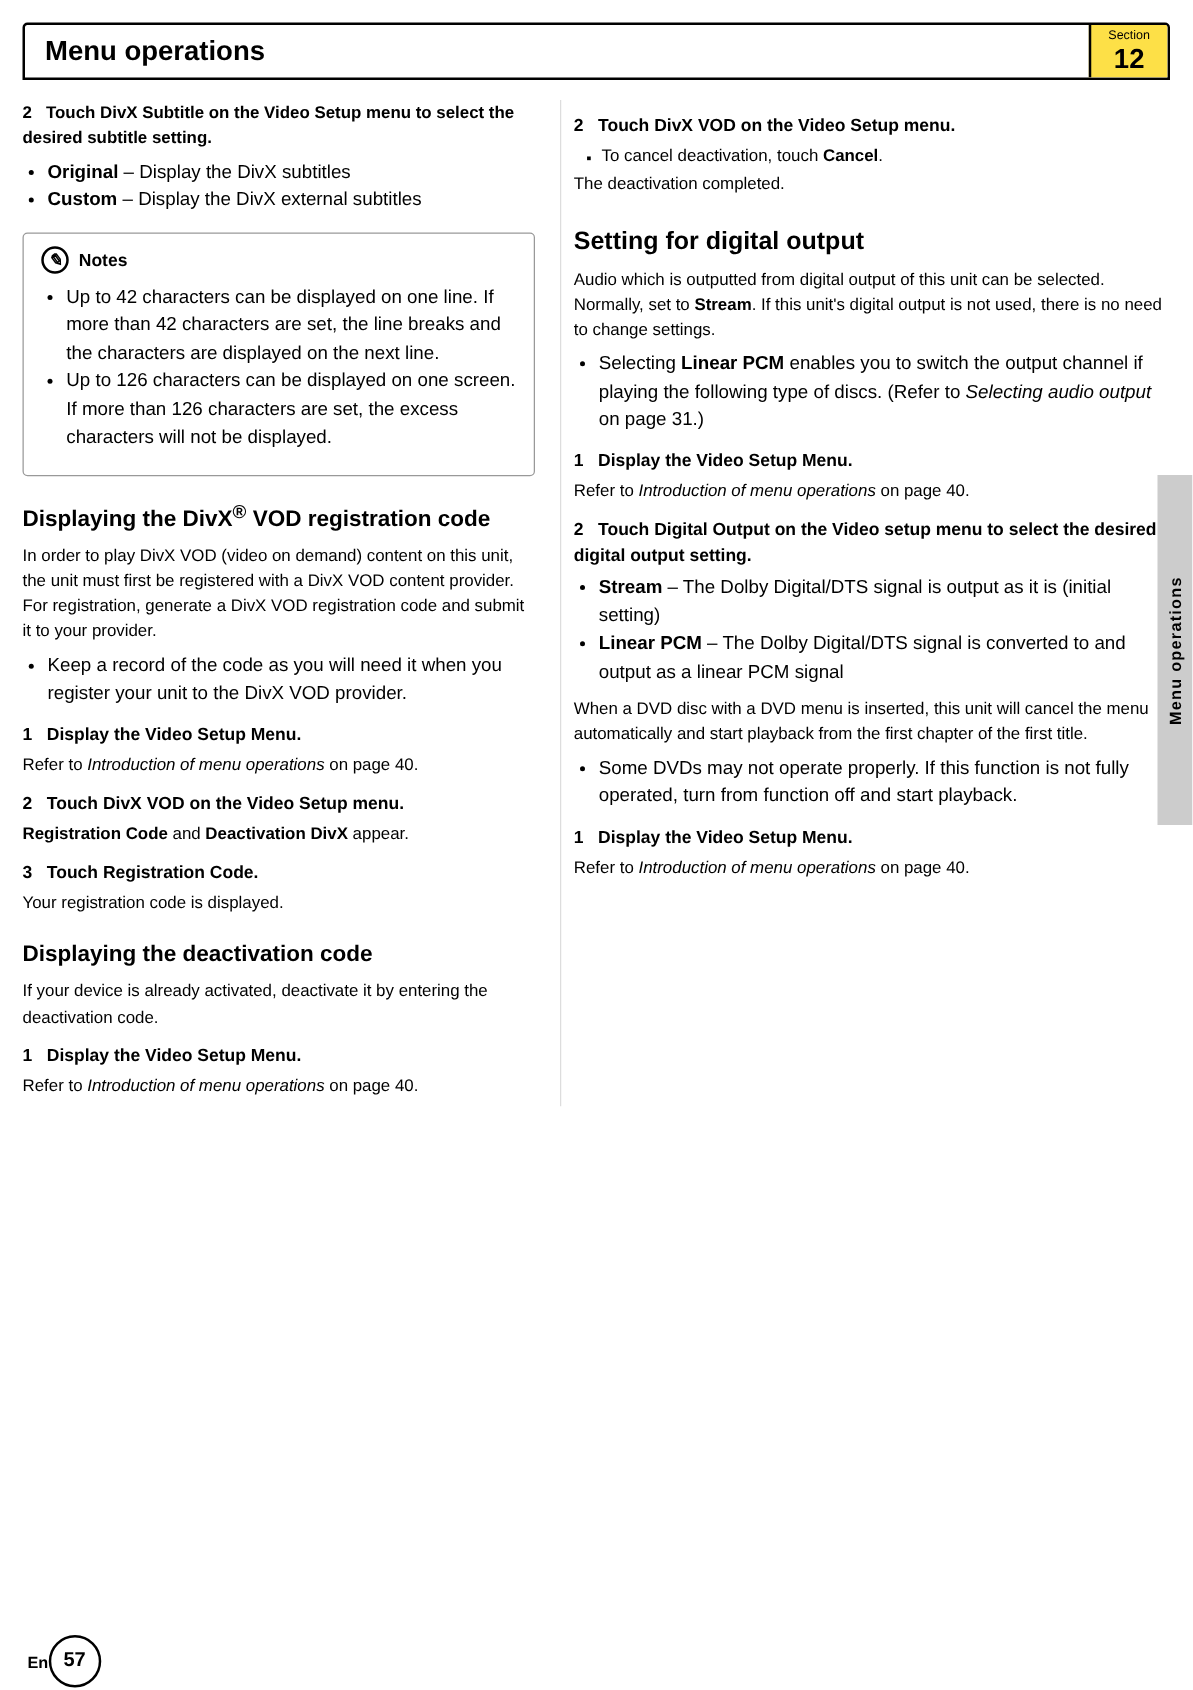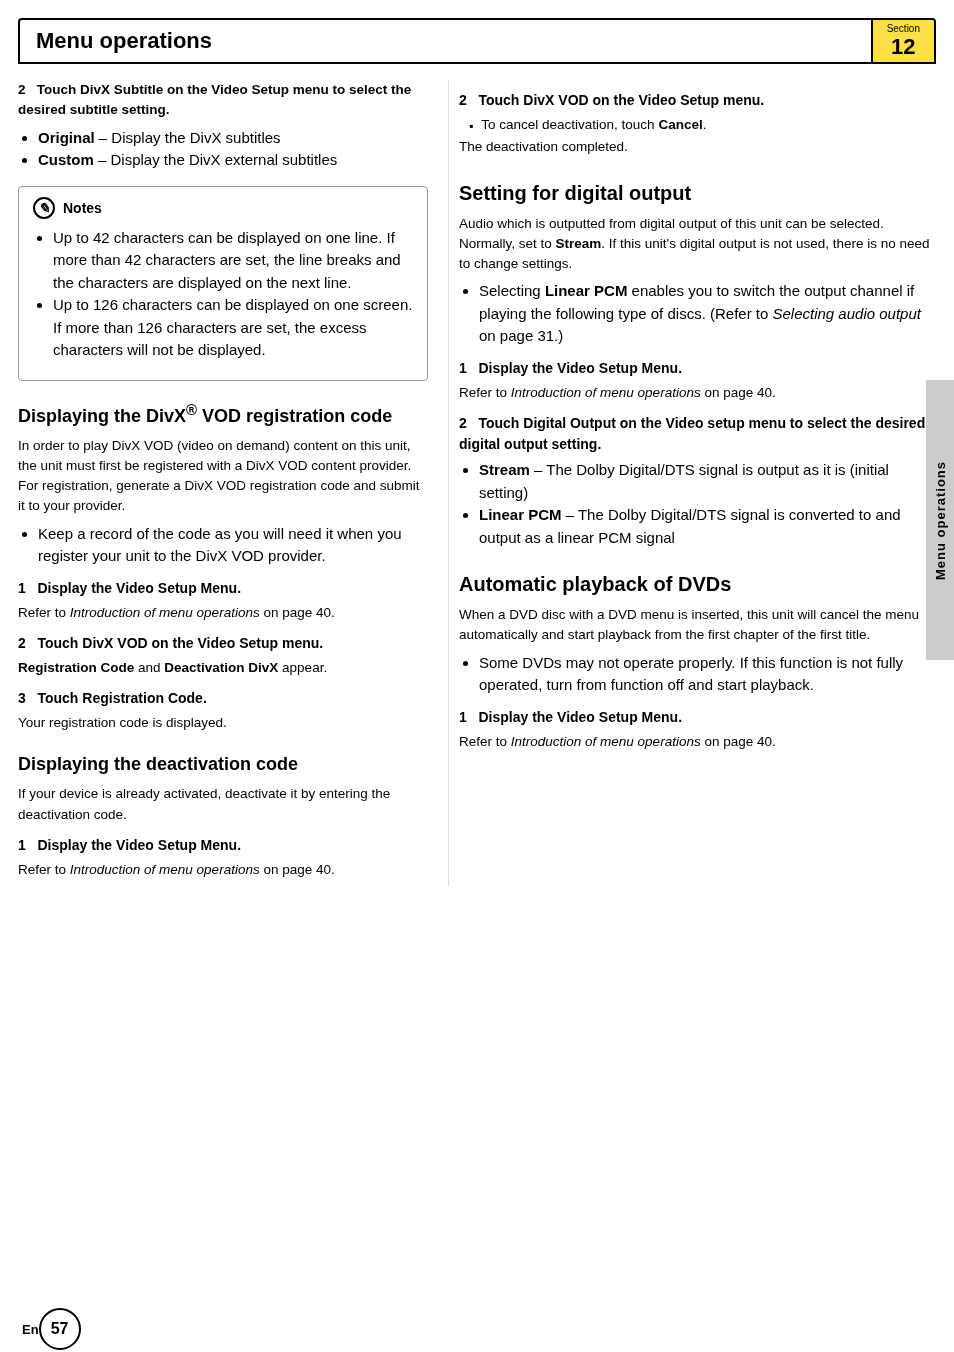--- a/index.html
+++ b/index.html
@@ -297,21 +297,20 @@
       <p>Refer to <em>Introduction of menu operations</em> on page 40.</p>
 
       <p class="step-heading"><span class="step-number">2</span>&nbsp;&nbsp;&nbsp;Touch Digital Output on the Video setup menu to select the desired digital output setting.</p>
       <ul>
         <li><strong>Stream</strong> – The Dolby Digital/DTS signal is output as it is (initial setting)</li>
         <li><strong>Linear PCM</strong> – The Dolby Digital/DTS signal is converted to and output as a linear PCM signal</li>
       </ul>
     </div>
 
     <div>
-      <p class="section-heading" style="font-size:20px;margin-top:20px;">Automatic playback of DVDs</p>
       <p>When a DVD disc with a DVD menu is inserted, this unit will cancel the menu automatically and start playback from the first chapter of the first title.</p>
       <ul>
         <li>Some DVDs may not operate properly. If this function is not fully operated, turn from function off and start playback.</li>
       </ul>
 
       <p class="step-heading"><span class="step-number">1</span>&nbsp;&nbsp;&nbsp;Display the Video Setup Menu.</p>
       <p>Refer to <em>Introduction of menu operations</em> on page 40.</p>
     </div>
 
   </div>

